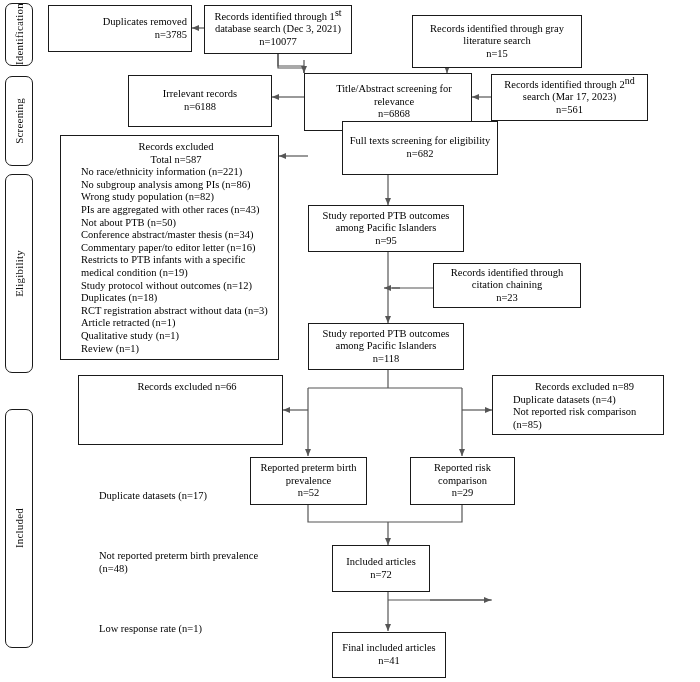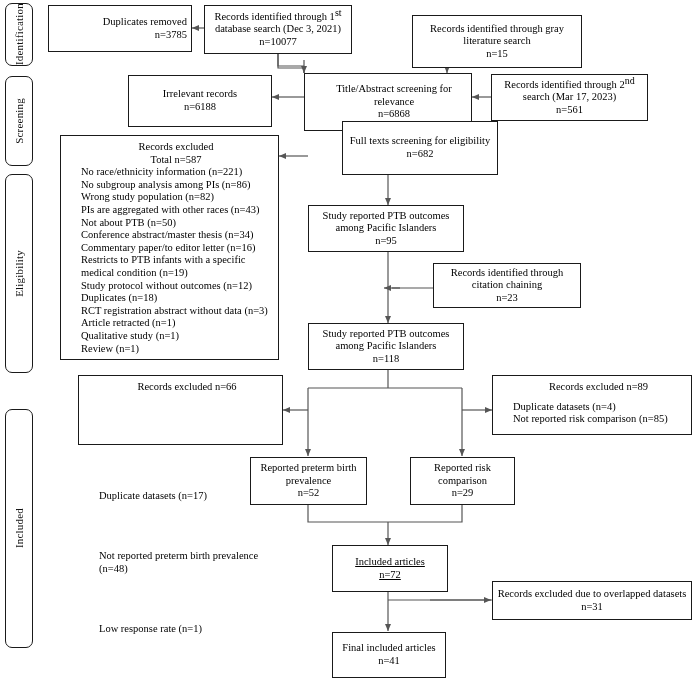--- a/index.html
+++ b/index.html
@@ -223,47 +223,43 @@
   </div>
 
   <div class="node left-align" style="left:78px; top:375px; width:205px; height:70px;gap:48px;">
     <span class="hdr">Records excluded n=66</span>
     <div class="gap"></div>
     <span class="item">Duplicate datasets (n=17)</span>
     <span class="item">Not reported preterm birth prevalence (n=48)</span>
     <span class="item">Low response rate (n=1)</span>
   </div>
 
-  <div class="node left-align" style="left:492px; top:375px; width:200px; height:60px;">
+  <div class="node left-align" style="left:492px; top:375px; width:172px; height:60px;">
     <span class="hdr">Records excluded n=89</span>
     <div class="gap"></div>
     <span class="item">Duplicate datasets (n=4)</span>
     <span class="item">Not reported risk comparison (n=85)</span>
   </div>
 
   <div class="node" style="left:250px; top:457px; width:117px; height:48px;">
     <span class="ln">Reported preterm birth</span>
     <span class="ln">prevalence</span>
     <span class="ln">n=52</span>
   </div>
 
   <div class="node" style="left:410px; top:457px; width:105px; height:48px;align-items:flex-end;">
     <span class="ln">Reported risk</span>
     <span class="ln">comparison</span>
     <span class="ln">n=29</span>
   </div>
 
-  <div class="node" style="left:332px; top:545px; width:116px; height:47px;text-decoration:underline;">
+  <div class="node" style="left:332px; top:545px; width:98px; height:47px;">
     <span class="ln">Included articles</span>
     <span class="ln">n=72</span>
   </div>
 
-  <div class="node" style="left:492px; top:581px; width:200px; height:39px;">
-    <span class="ln">Records excluded due to overlapped datasets</span>
-    <span class="ln">n=31</span>
-  </div>
 
   <div class="node" style="left:332px; top:632px; width:114px; height:46px;">
     <span class="ln">Final included articles</span>
     <span class="ln">n=41</span>
   </div>
 
 </div>
 
 </body></html>

